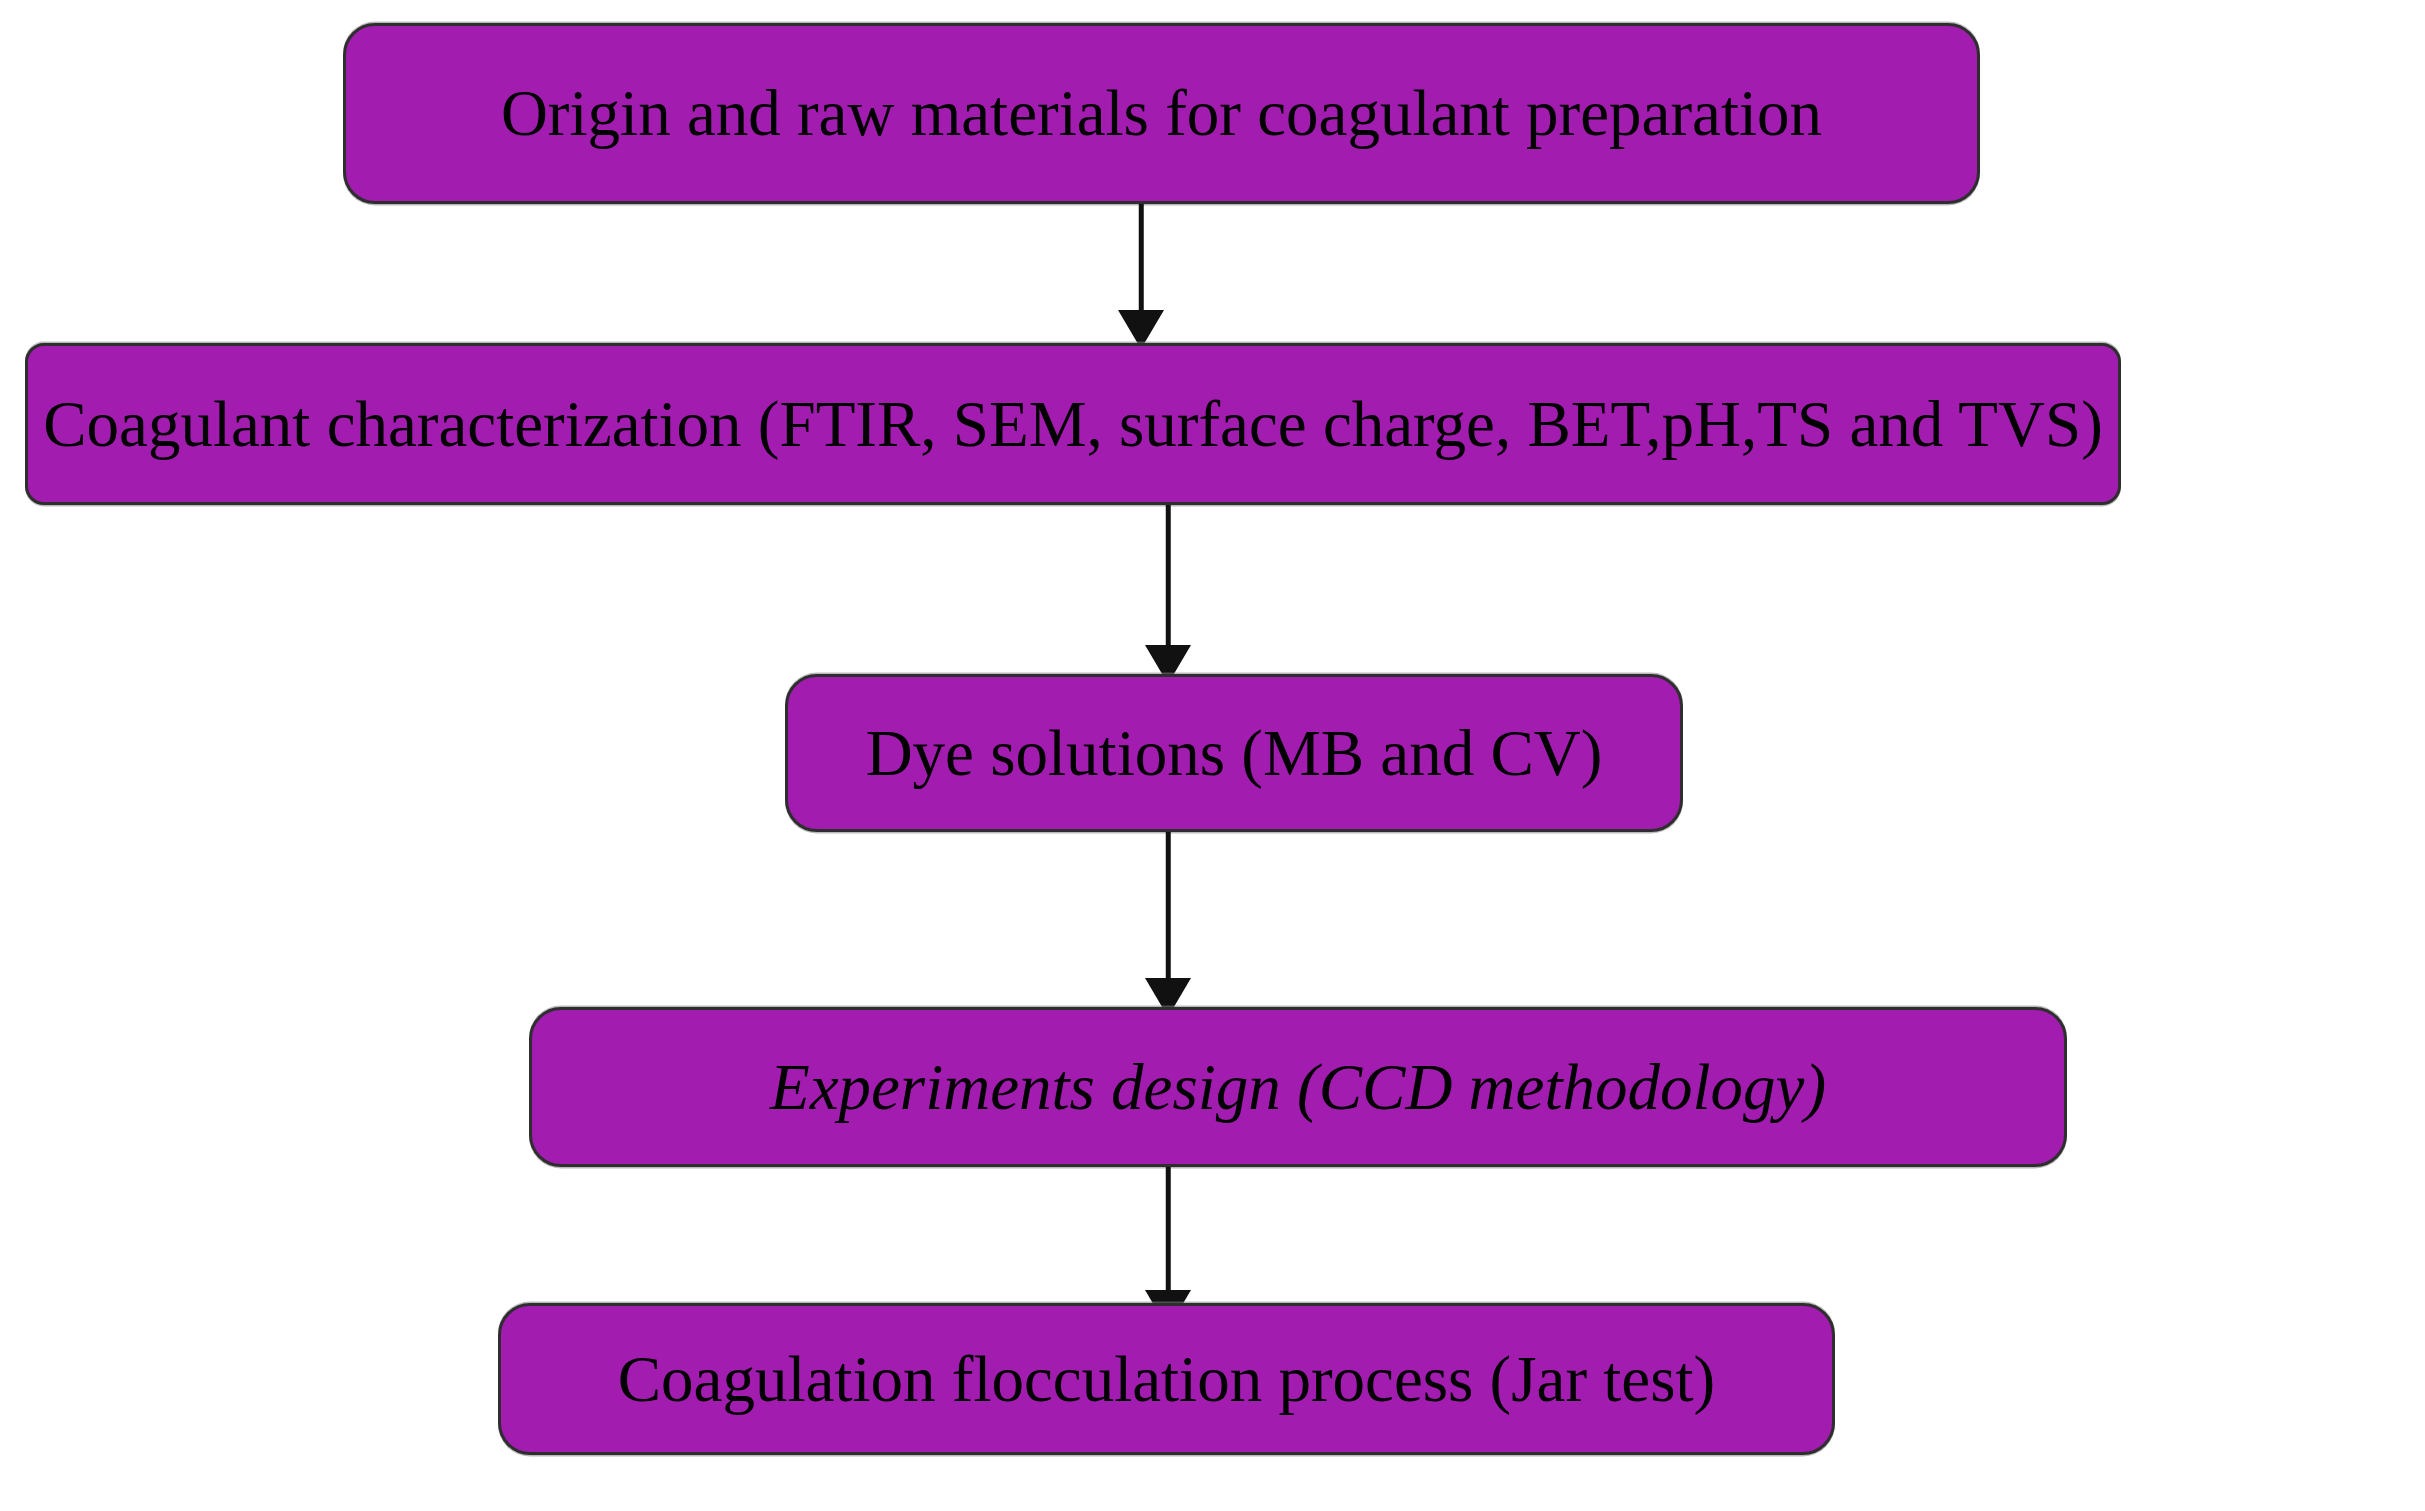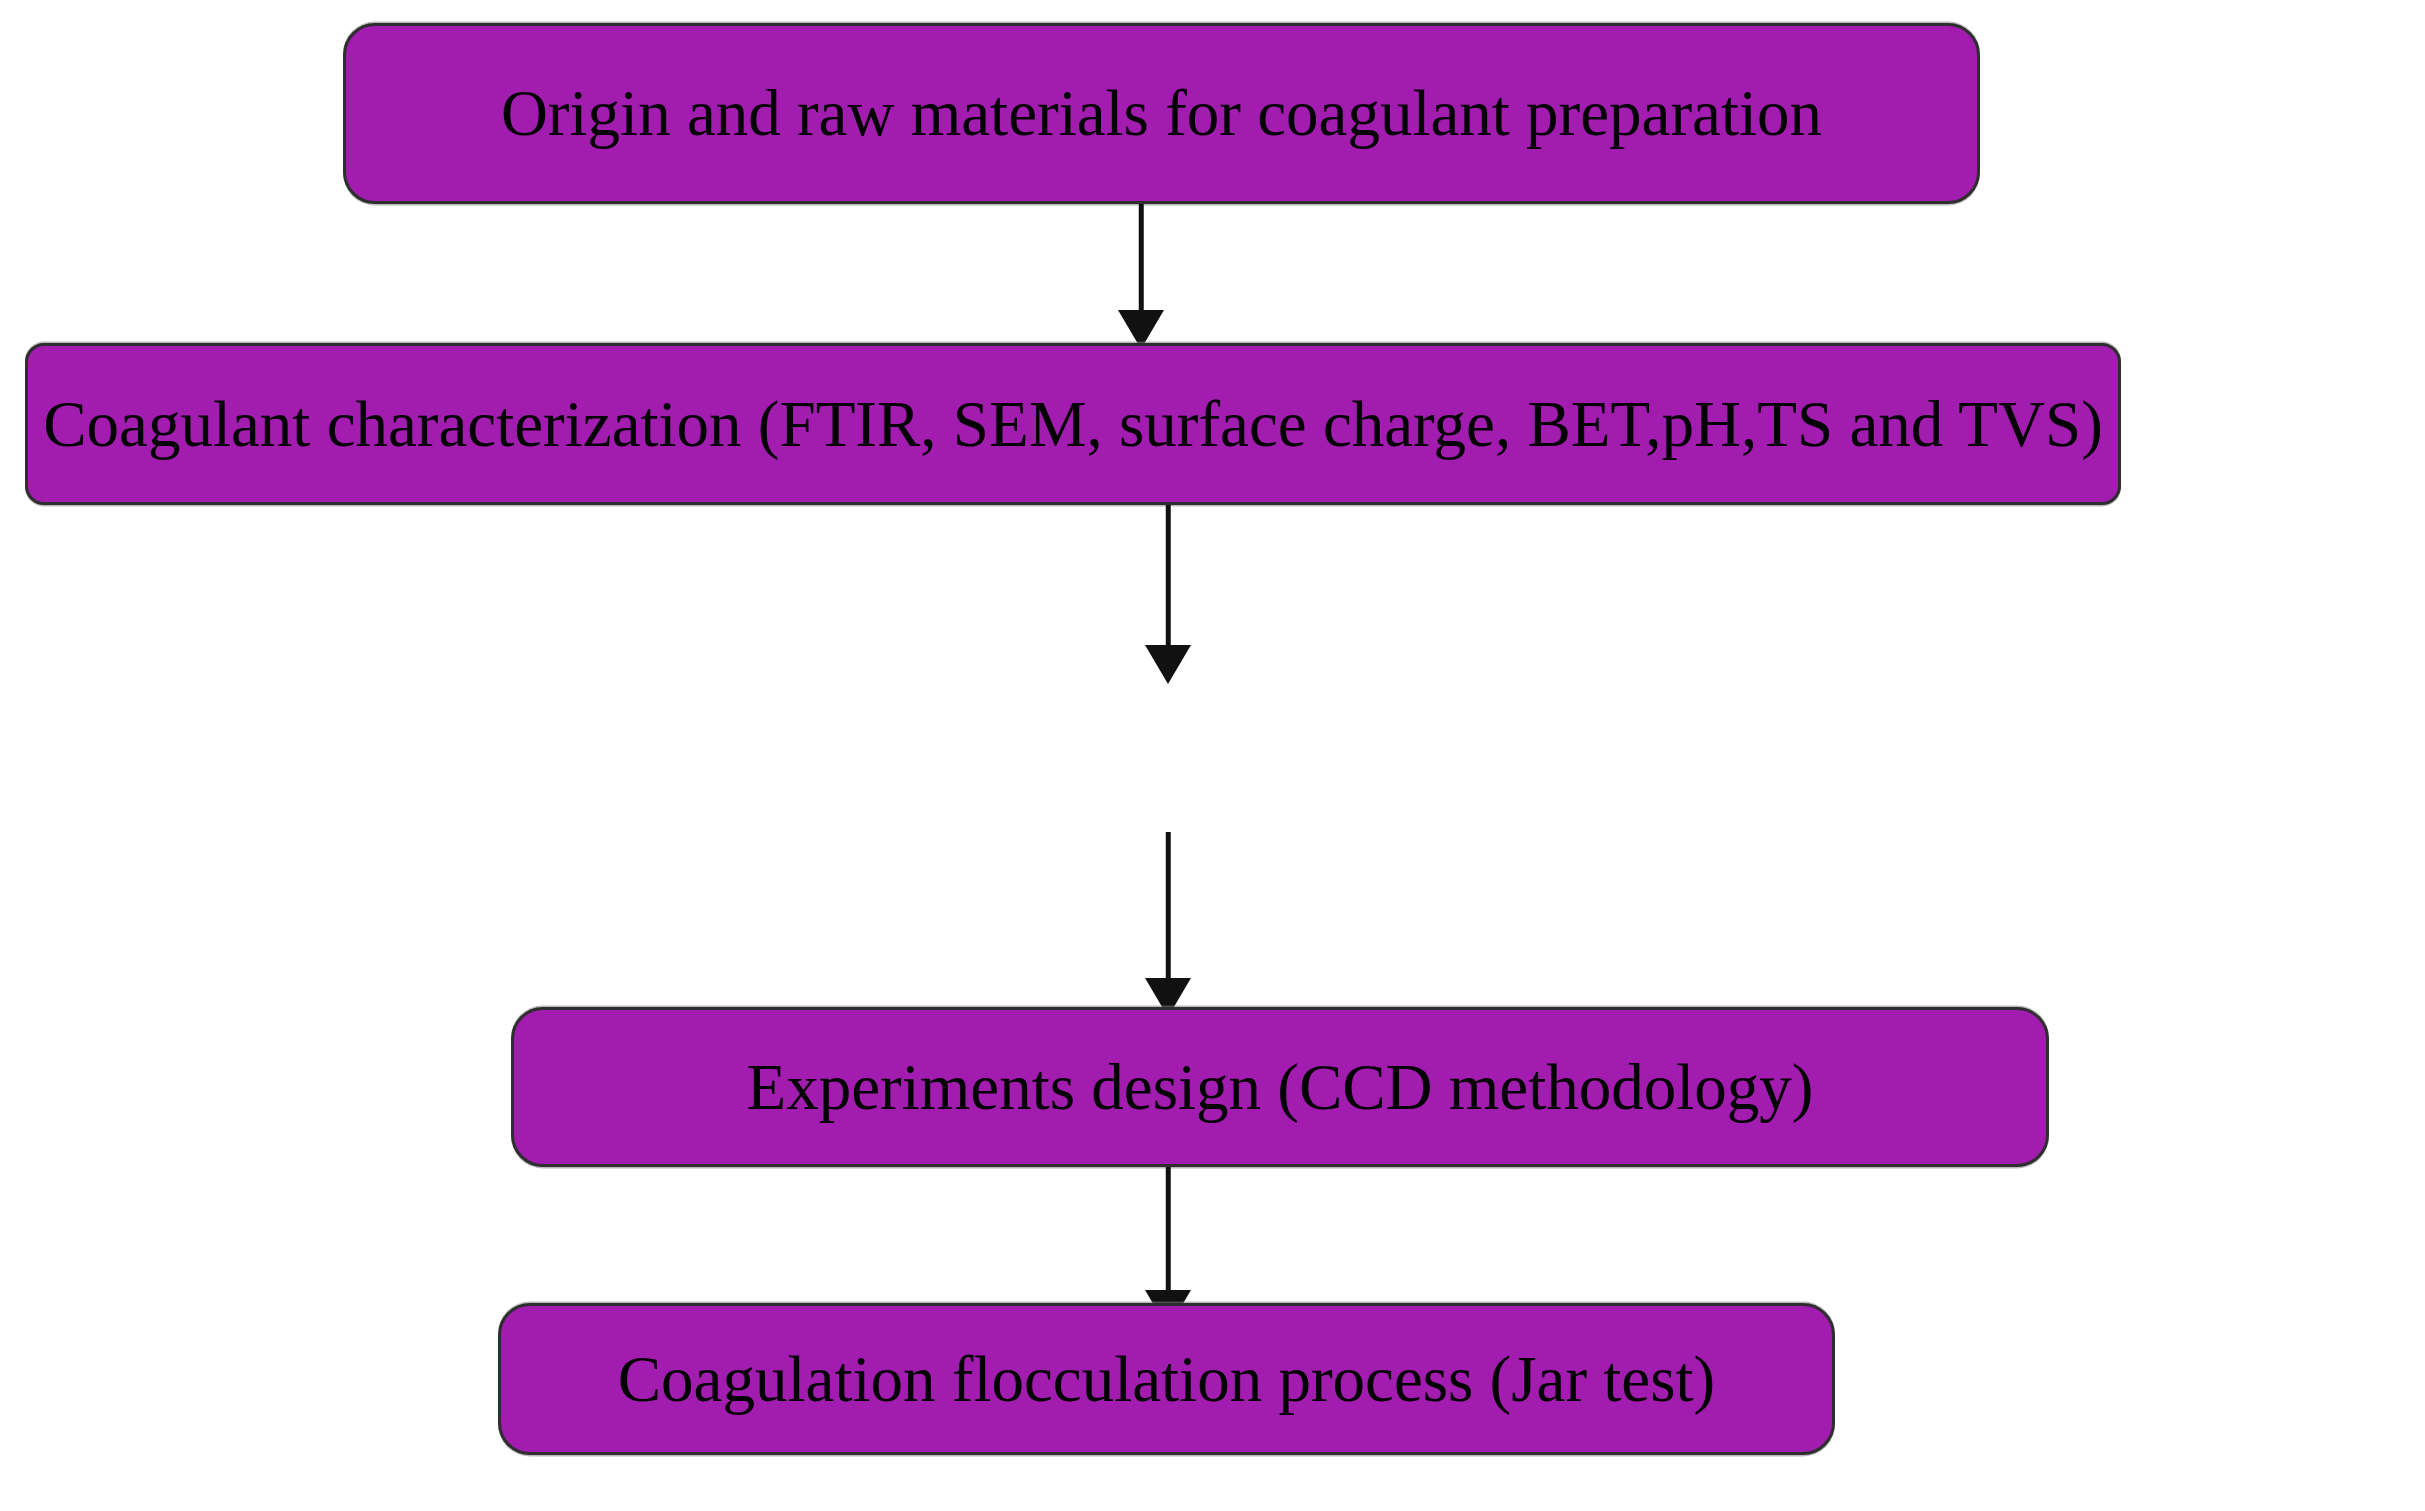--- a/index.html
+++ b/index.html
@@ -29,21 +29,21 @@
     text-align: center;
     font-size: 65px;
     color: #000000;
     white-space: nowrap;
     padding: 0 10.6px;
     box-shadow: 0 1.5px 0 rgba(130,130,130,0.55), 0 -1.5px 0 rgba(130,130,130,0.55);
   }
   #node-origin            { left: 343px;  top: 22.6px;   width: 1637px; height: 181px; }
   #node-characterization  { left: 25px;   top: 343px;  width: 2096px; height: 162px; border-radius: 19px; }
   #node-dye-solutions     { left: 785px; top: 674px;  width: 898px; height: 158px; }
-  #node-experiments       { left: 511px;  top: 1007px; width: 1538px; height: 160px; }
+  #node-experiments       { left: 529px;  top: 1007px; width: 1538px; height: 160px; font-style: italic; }
   #node-coag-floc         { left: 498px;  top: 1303px; width: 1337px; height: 152px; }
 
   .arrow {
     position: absolute;
     width: 48px;
     transform: translateX(-50%);
   }
   .arrow .shaft {
     position: absolute;
     left: 50%;
@@ -85,20 +85,23 @@
 
   <div class="node" id="node-characterization">
     <span>Coagulant characterization (FTIR, SEM, surface charge, BET,pH,TS and TVS)</span>
   </div>
 
   <div class="arrow" id="arrow-2">
     <div class="shaft"></div>
     <div class="head"></div>
   </div>
 
+  <div class="node" id="node-dye-solutions">
+    <span>Dye solutions (MB and CV)</span>
+  </div>
 
   <div class="arrow" id="arrow-3">
     <div class="shaft"></div>
     <div class="head"></div>
   </div>
 
   <div class="node" id="node-experiments">
     <span>Experiments design (CCD methodology)</span>
   </div>
 

